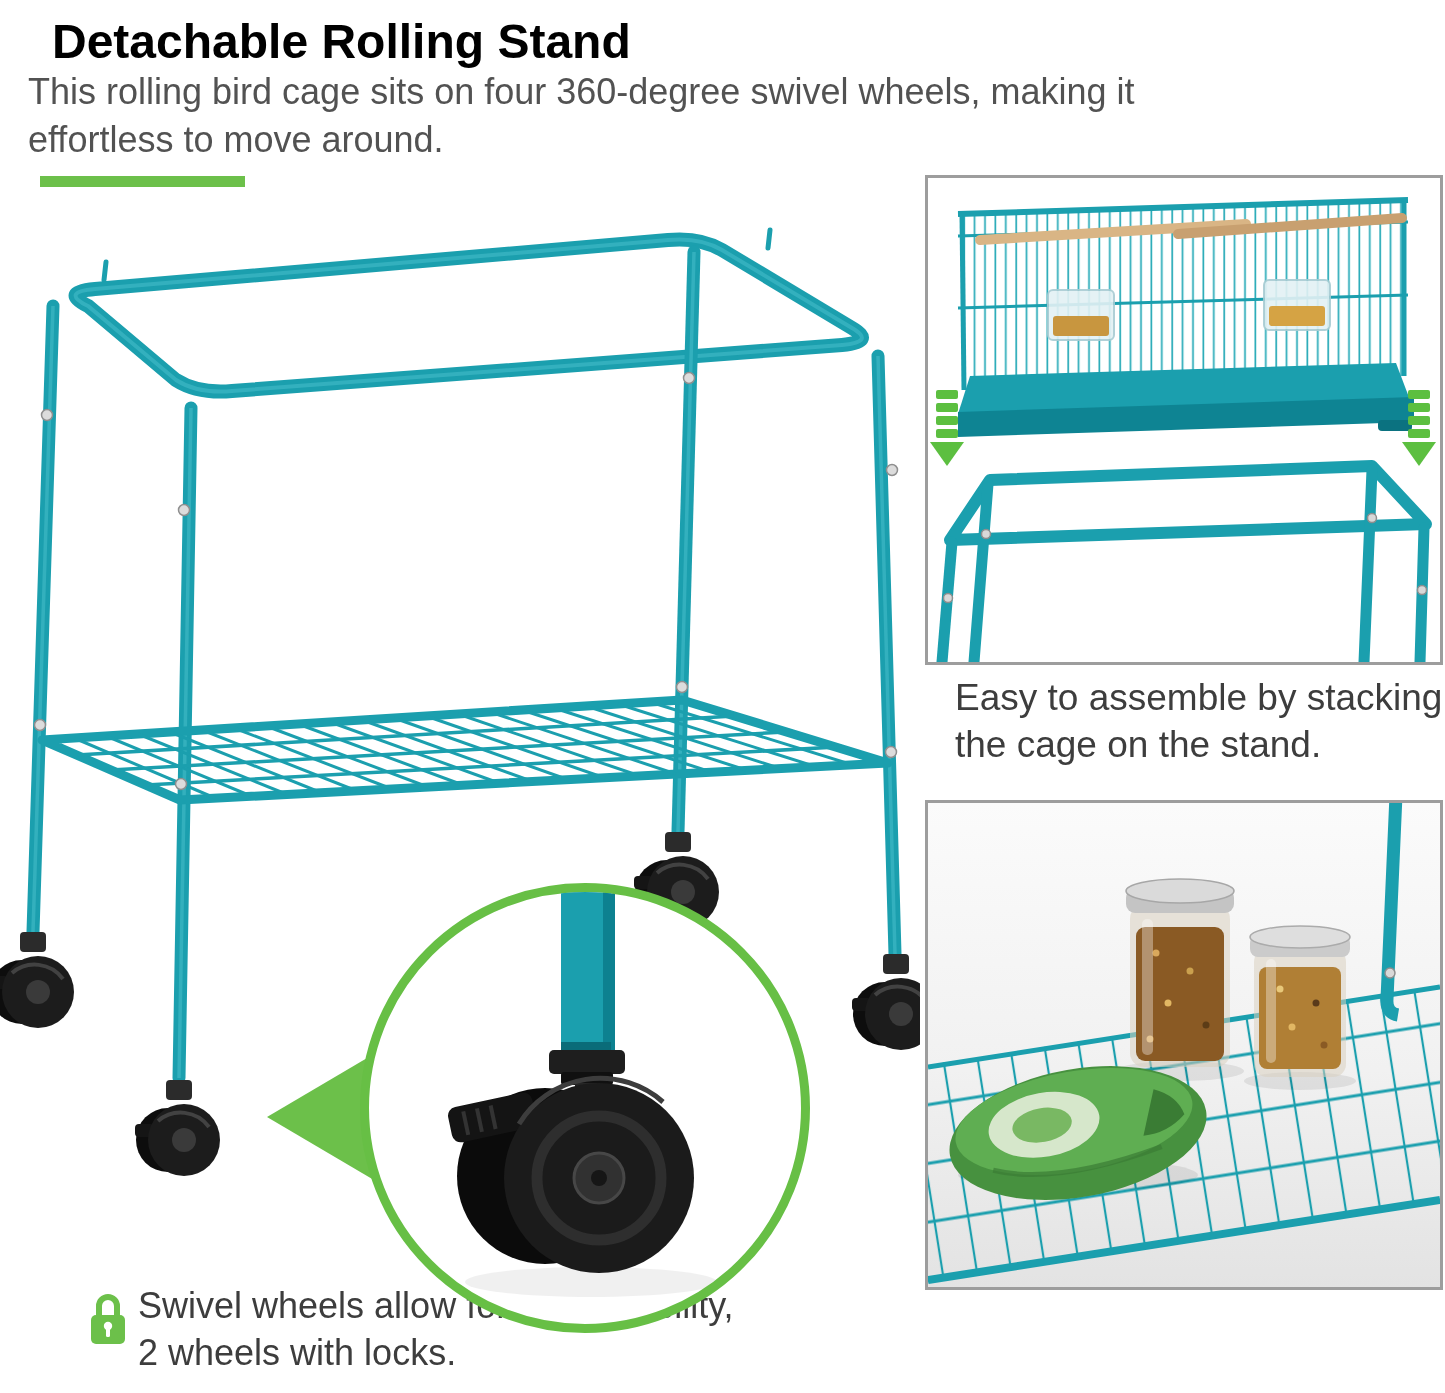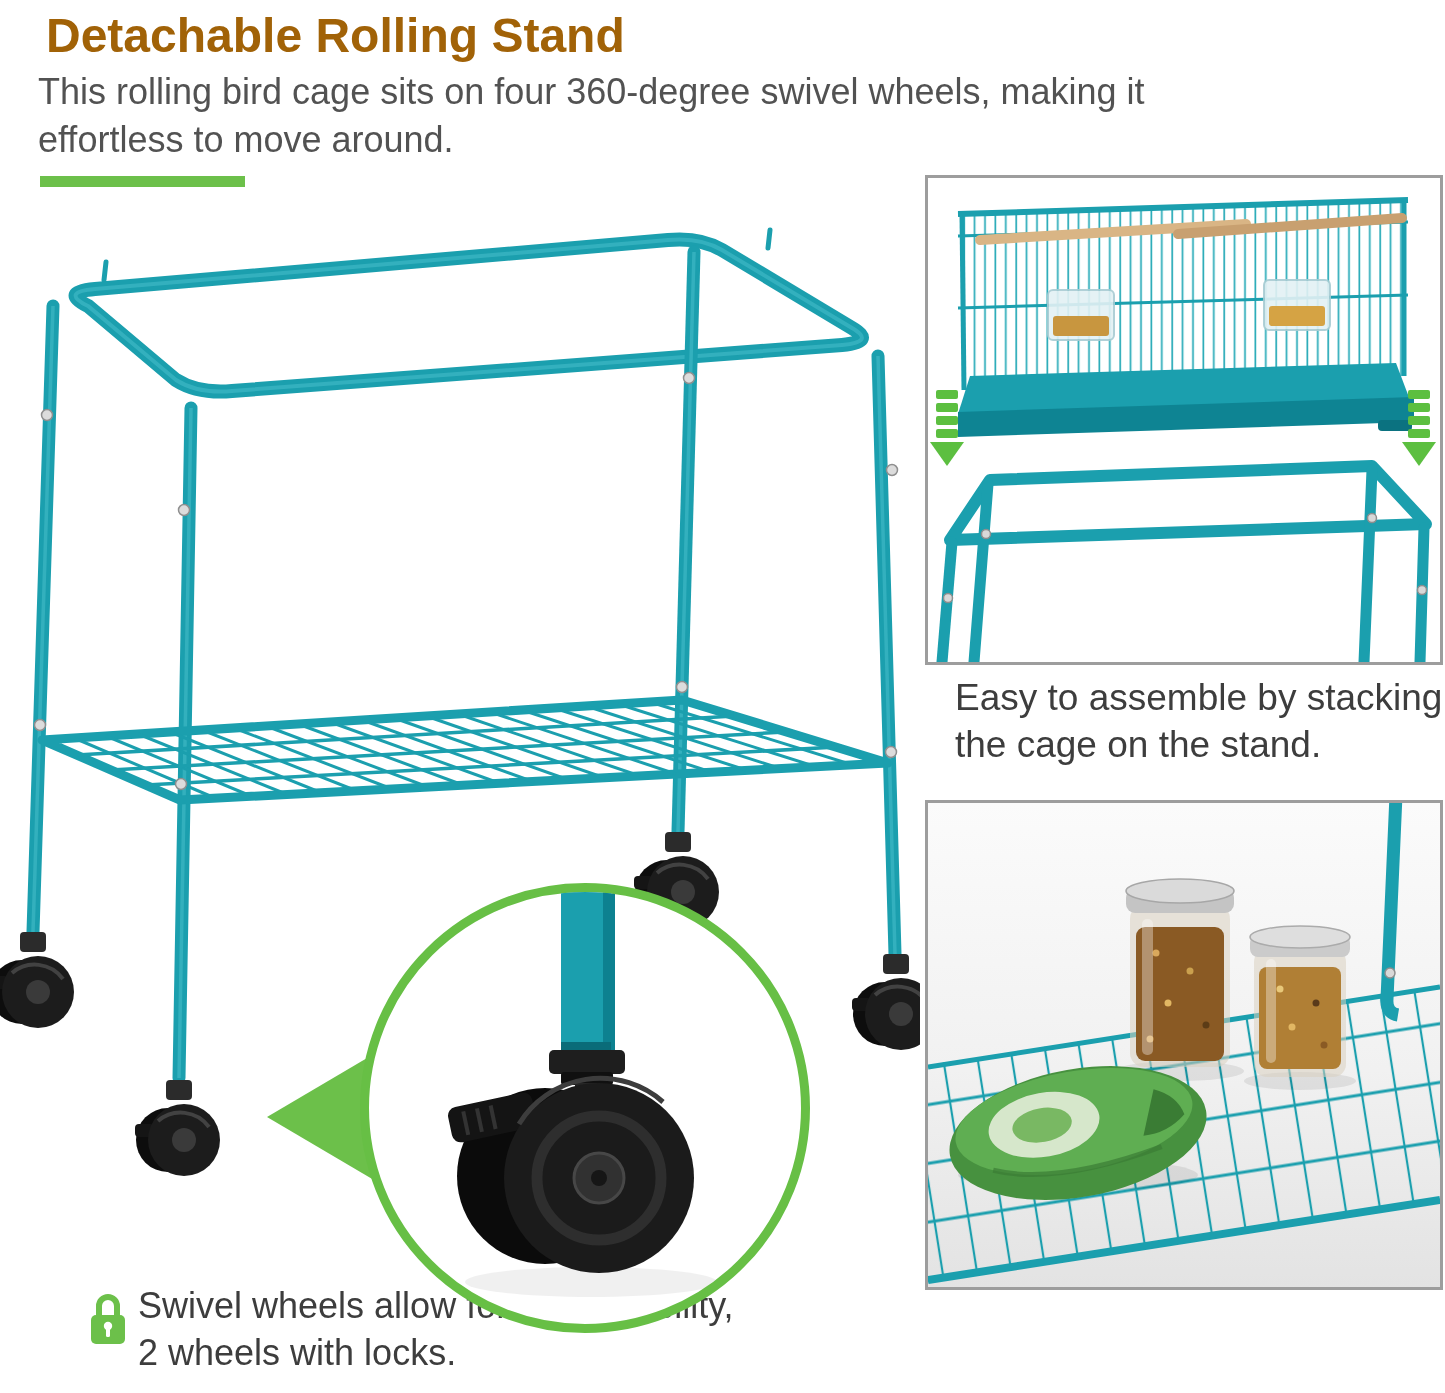--- a/index.html
+++ b/index.html
@@ -3,25 +3,25 @@
 <meta charset="utf-8">
 <style>
   * { box-sizing: border-box; }
   html,body { margin:0; padding:0; background:#ffffff; }
   body { font-family:"Liberation Sans", sans-serif; }
   #canvas {
     position:relative; width:1445px; height:1393px;
     background:#ffffff; overflow:hidden;
   }
   .title {
-    position:absolute; left:40px; top:2px; margin:6px;
-    font-size:48px; font-weight:700; color:#a16207; line-height:1.15;
+    position:absolute; left:40px; top:2px; margin:12px;
+    font-size:48px; font-weight:700; color:#000000; line-height:1.15;
   }
   .desc {
-    position:absolute; left:38px; top:68px; margin:0; width:1160px;
+    position:absolute; left:28px; top:68px; margin:0; width:1160px;
     font-size:36px; color:#525252; line-height:1.33;
   }
   .accent-bar {
     position:absolute; left:40px; top:176px; width:205px; height:11px;
     background:#6cc04a;
   }
   .stand-svg { position:absolute; left:0; top:210px; width:920px; height:995px; z-index:1; }
   .pointer { position:absolute; left:267px; top:1051px; width:112px; height:132px; z-index:2; }
   .zoom-circle {
     position:absolute; left:360px; top:883px; width:450px; height:450px;

